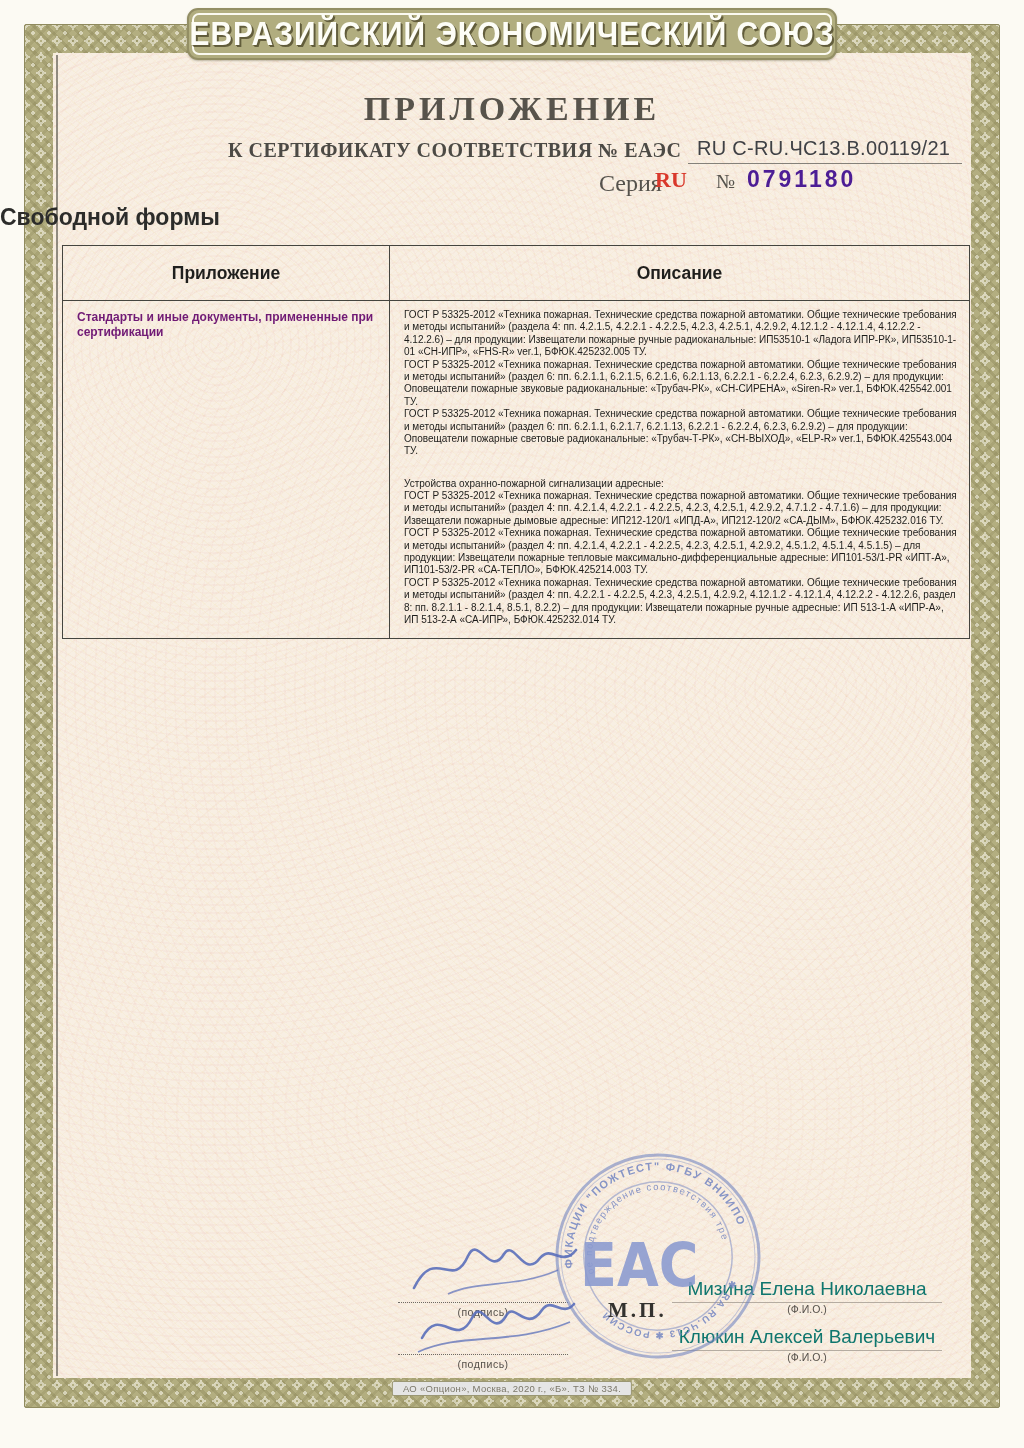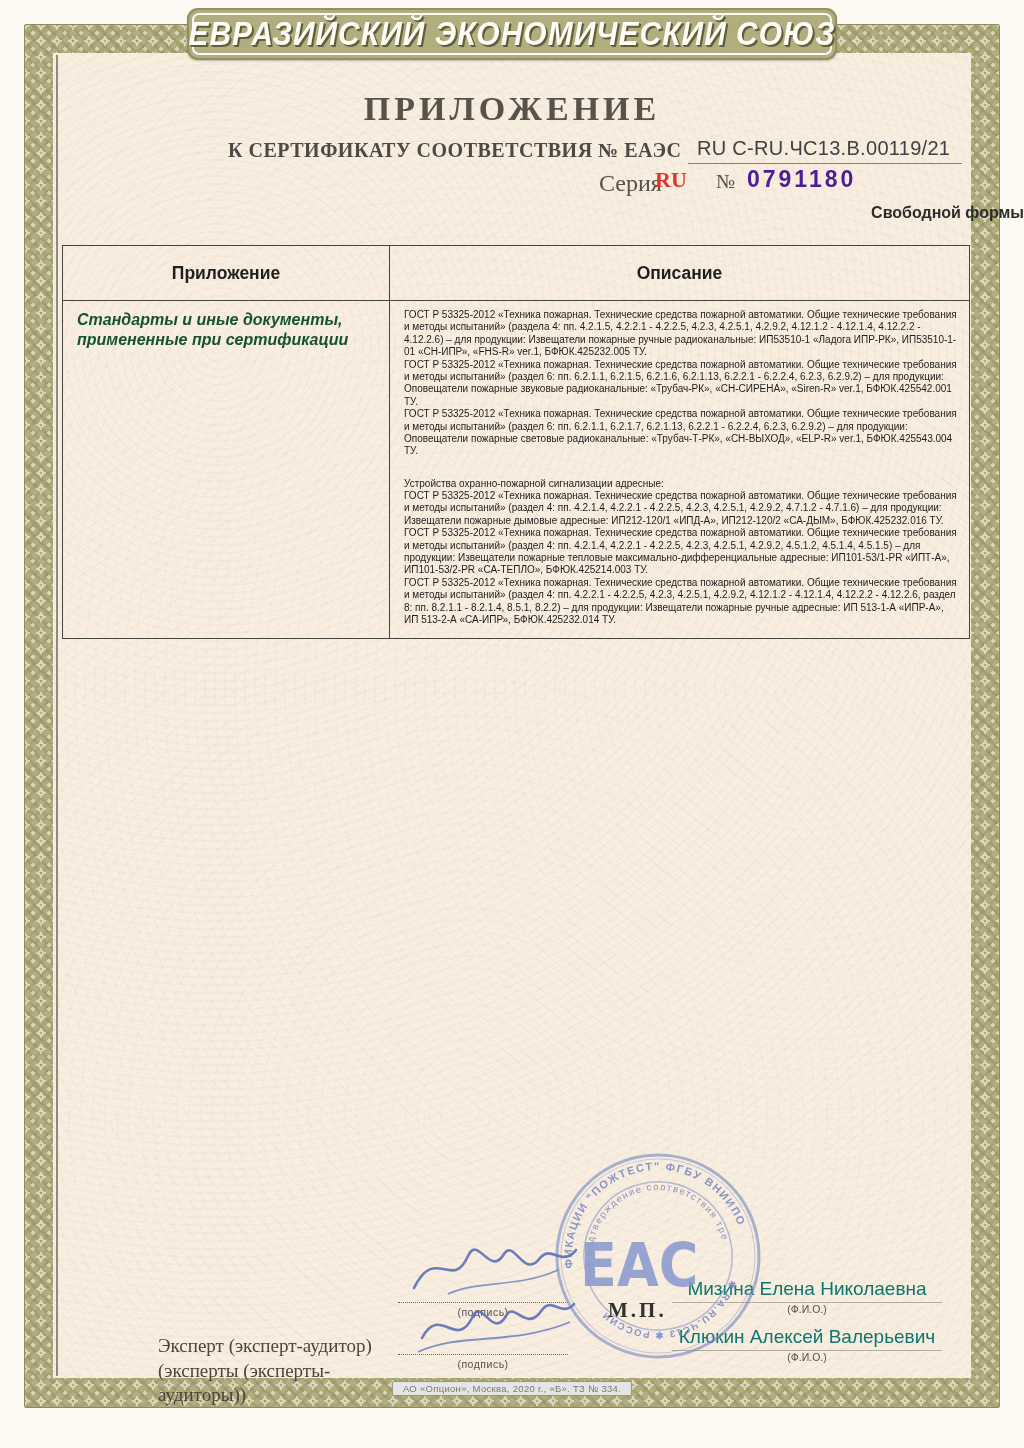--- a/index.html
+++ b/index.html
@@ -32,21 +32,20 @@
   }
   .scan-line{position:absolute;left:56px;top:55px;bottom:72px;width:2px;background:#3c3a32;opacity:.55;}
 
   
   .banner{
     position:absolute;top:8px;left:50%;transform:translateX(-50%);
     width:646px;height:48px;background:#b1ad7f;
     border:2px solid #938e64;border-radius:11px;
     display:flex;align-items:center;justify-content:center;
     box-shadow:0 1px 2px rgba(80,76,50,.35);
-    font-style:italic;
   }
   .banner::before{content:"";position:absolute;inset:3px;border:2px solid #fbfaf0;border-radius:7px;}
   .banner-title{
     position:relative;color:#fdfdf6;font-weight:700;font-size:30px;letter-spacing:1px;
     font-family:"Liberation Sans",sans-serif;white-space:nowrap;transform:scaleY(1.12);
     text-shadow:2px 2px 0 rgba(96,91,58,.95), 1px 1px 0 rgba(96,91,58,.9);
   }
 
   .doc-title{
     position:absolute;top:90px;left:0;right:0;text-align:center;
@@ -63,38 +62,37 @@
   }
   .cert-underline{position:absolute;top:163px;left:688px;width:274px;border-bottom:1.5px solid #84817a;}
   .series-label{position:absolute;top:170px;left:599px;font-family:"Liberation Serif",serif;font-size:24px;color:#55524c;}
   .series-value{position:absolute;top:167px;left:655px;font-family:"Liberation Serif",serif;font-weight:700;font-size:22px;color:#d9382b;}
   .number-sign{position:absolute;top:170px;left:716px;font-family:"Liberation Serif",serif;font-size:20px;color:#55524c;}
   .blank-number{
     position:absolute;top:166px;left:747px;
     font-family:Liberation Sans, sans-serif;font-size:23px;font-weight:700;
     letter-spacing:3px;color:#4c1d95;
   }
-  .form-note{position:absolute;top:204px;left:0;right:0;text-align:right;font-weight:700;font-size:16px;color:#2c2c2a;}
+  .form-note{position:absolute;top:204px;left:0;right:0;text-align:left;font-weight:700;font-size:23px;color:#2c2c2a;}
 
   
   .cert-table{
     position:absolute;left:62px;top:245px;width:908px;
     border:1.5px solid #45453f;border-collapse:collapse;background:transparent;
   }
   .cert-table .hdr-row .cell{height:52px;}
   .cell{border:1.5px solid #45453f;vertical-align:top;}
   .col-appendix{width:298px;}
   .hdr{
     text-align:center;vertical-align:middle !important;
     font-weight:700;font-size:17.5px;color:#1f1f1d;
   }
   .appendix-cell{
-    font-weight:700;font-size:16px;color:#14532d;line-height:1.25;
+    font-weight:700;font-size:12px;color:#701a75;line-height:1.25;
     padding:9px 14px;
-    font-style:italic;
   }
   .desc-cell{padding:8px 10px 12px 14px;}
   .desc-cell p{margin:0;font-size:10px;line-height:1.24;color:#1d1d1b;}
   .block-gap{height:20px;}
 
   
   .sign-label{
     position:absolute;width:260px;
     font-family:"Liberation Serif",serif;font-size:19px;color:#4c443b;line-height:1.3;
   }
@@ -189,21 +187,20 @@
         <p>ГОСТ Р 53325-2012 «Техника пожарная. Технические средства пожарной автоматики. Общие технические требования и методы испытаний» (раздел 4: пп. 4.2.1.4, 4.2.2.1 - 4.2.2.5, 4.2.3, 4.2.5.1, 4.2.9.2, 4.5.1.2, 4.5.1.4, 4.5.1.5) – для продукции: Извещатели пожарные тепловые максимально-дифференциальные адресные: ИП101-53/1-PR «ИПТ-А», ИП101-53/2-PR «СА-ТЕПЛО», БФЮК.425214.003 ТУ.</p>
         <p>ГОСТ Р 53325-2012 «Техника пожарная. Технические средства пожарной автоматики. Общие технические требования и методы испытаний» (раздел 4: пп. 4.2.2.1 - 4.2.2.5, 4.2.3, 4.2.5.1, 4.2.9.2, 4.12.1.2 - 4.12.1.4, 4.12.2.2 - 4.12.2.6, раздел 8: пп. 8.2.1.1 - 8.2.1.4, 8.5.1, 8.2.2) – для продукции: Извещатели пожарные ручные адресные: ИП 513-1-А «ИПР-А», ИП 513-2-А «СА-ИПР», БФЮК.425232.014 ТУ.</p>
       </td>
     </tr>
   </tbody>
     </table>
 
   <div class="sig-slot slot-head"></div>
   <div class="sig-caption cap-head">(подпись)</div>
 
-  <div class="sign-label lbl-expert">Эксперт (эксперт-аудитор) (эксперты (эксперты-аудиторы))</div>
   <div class="sig-slot slot-expert"></div>
   <div class="sig-caption cap-expert">(подпись)</div>
 
   <div class="fio fio-head">Мизина Елена Николаевна</div>
   <div class="fio-caption fio-cap-head">(Ф.И.О.)</div>
   <div class="fio fio-expert">Клюкин Алексей Валерьевич</div>
   <div class="fio-caption fio-cap-expert">(Ф.И.О.)</div>
 
   <svg class="stamp-svg" width="220" height="220" viewBox="0 0 220 220">
     <defs>

